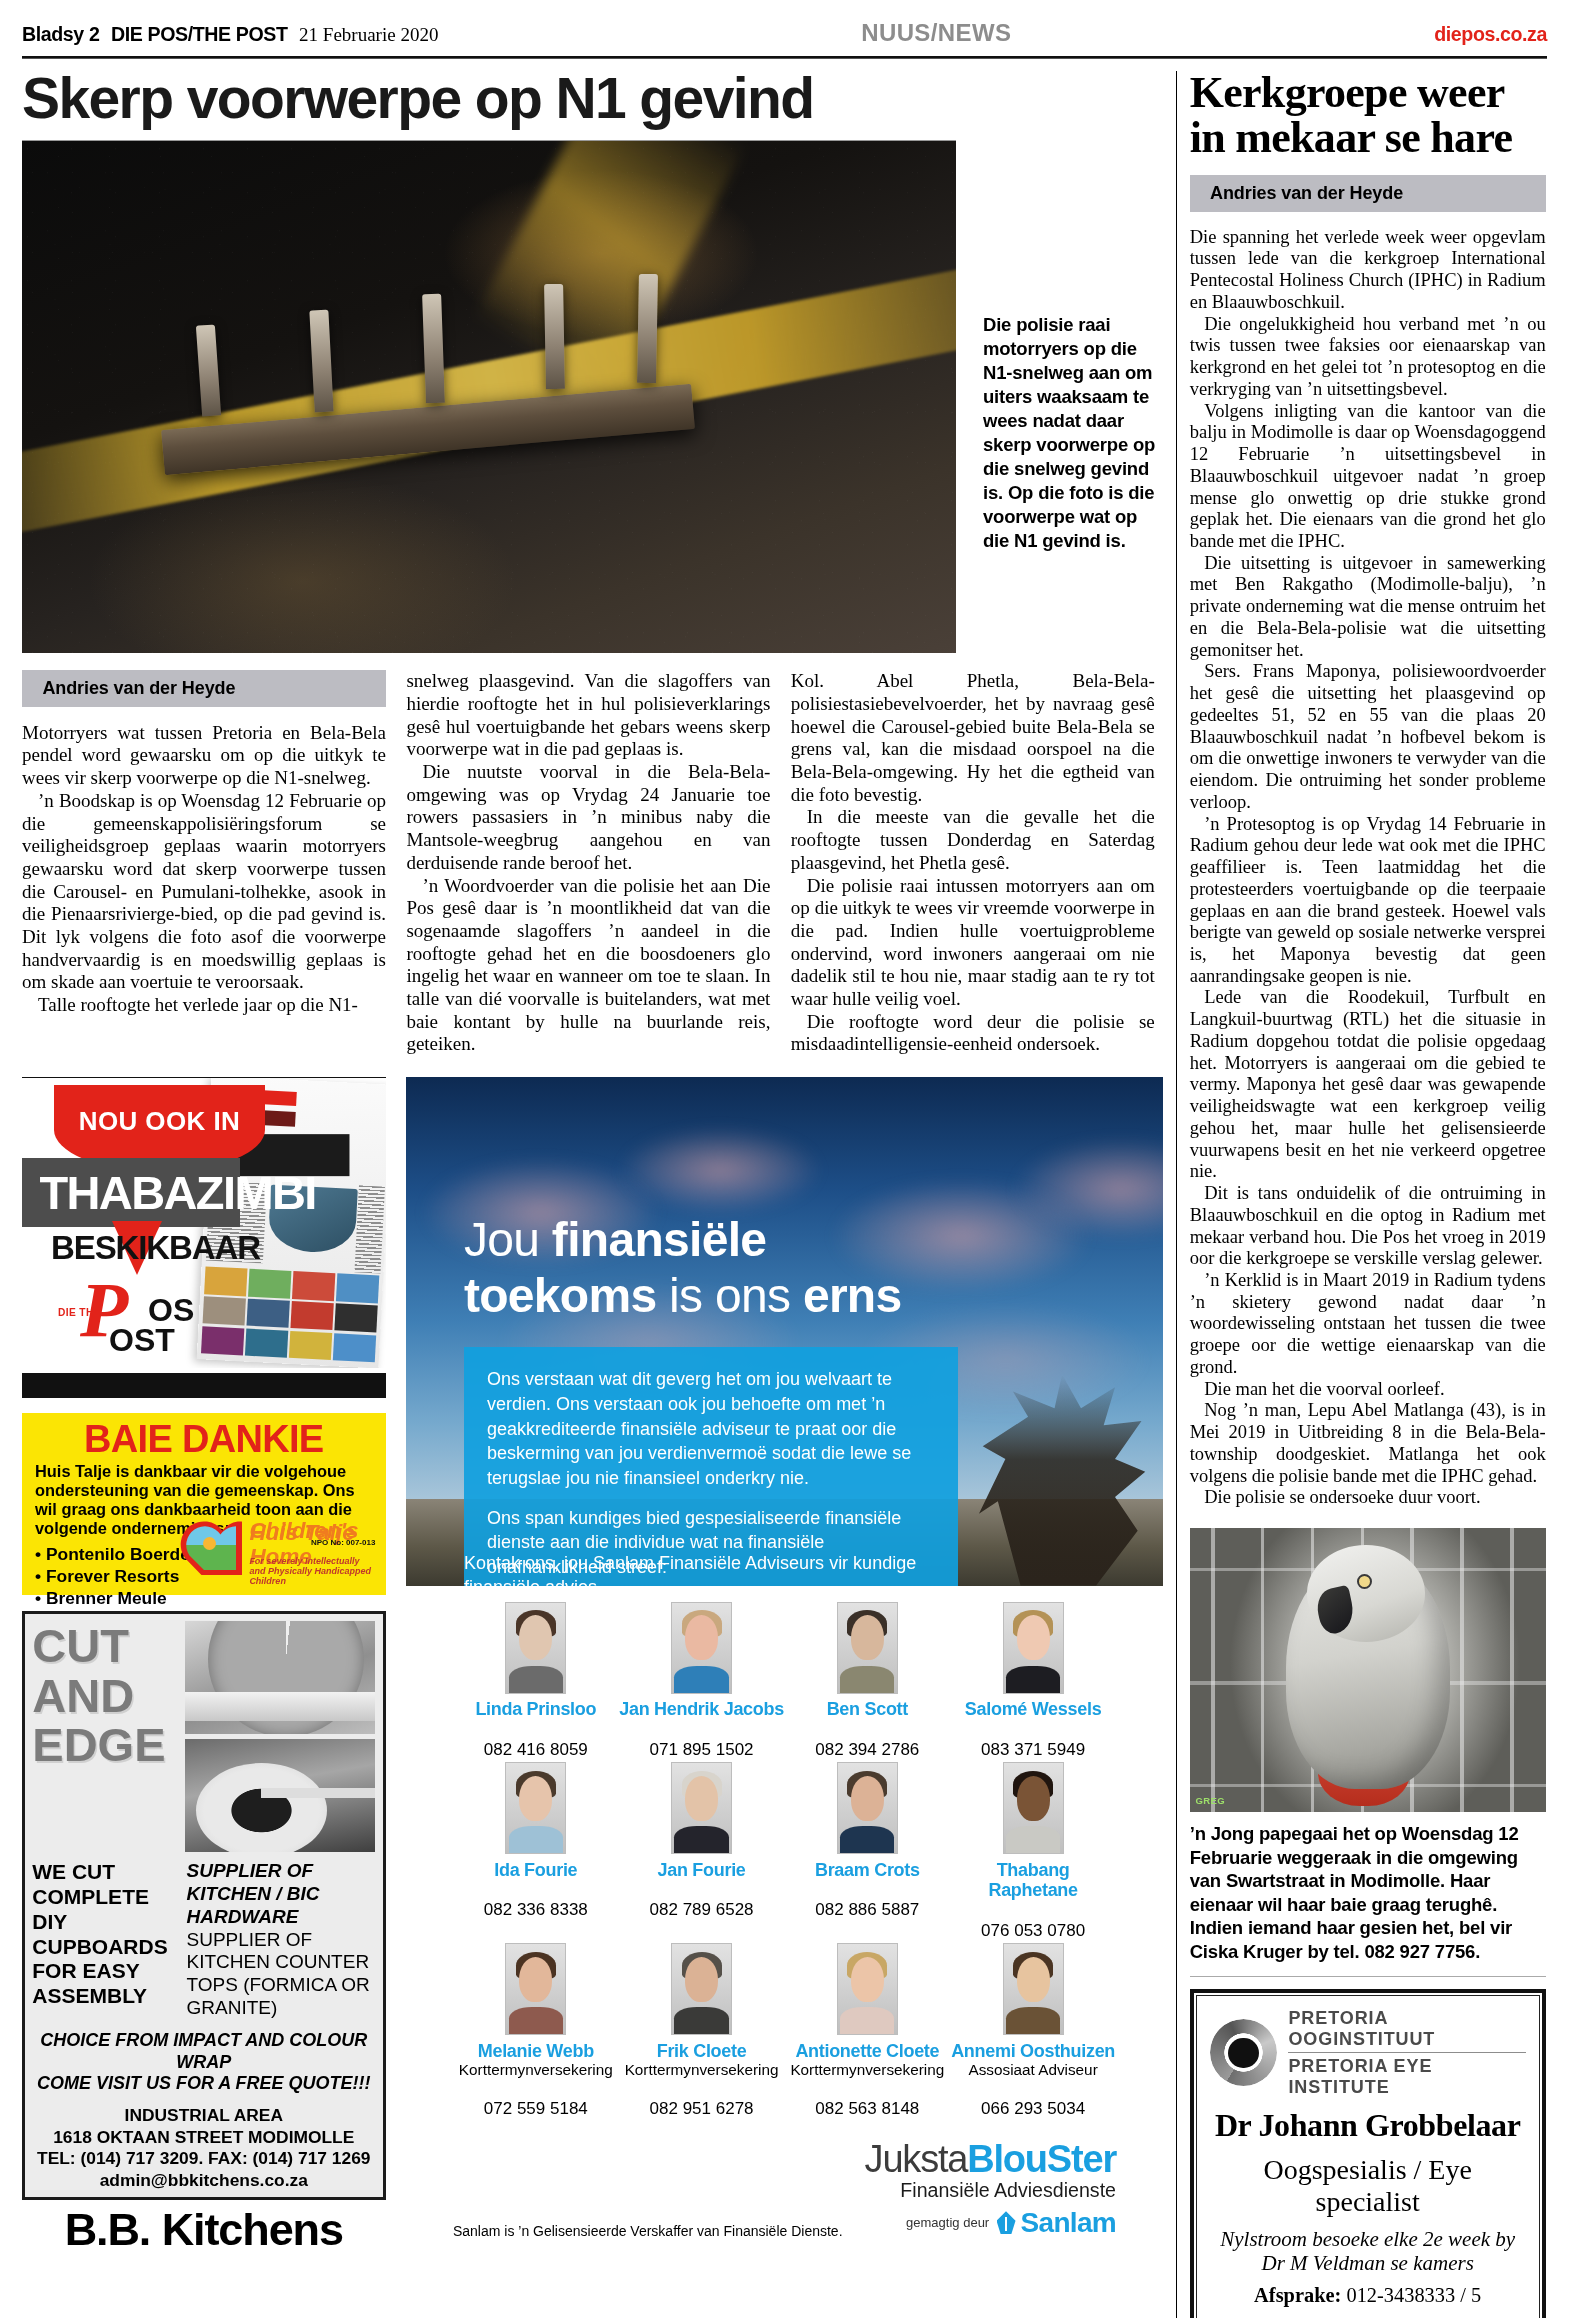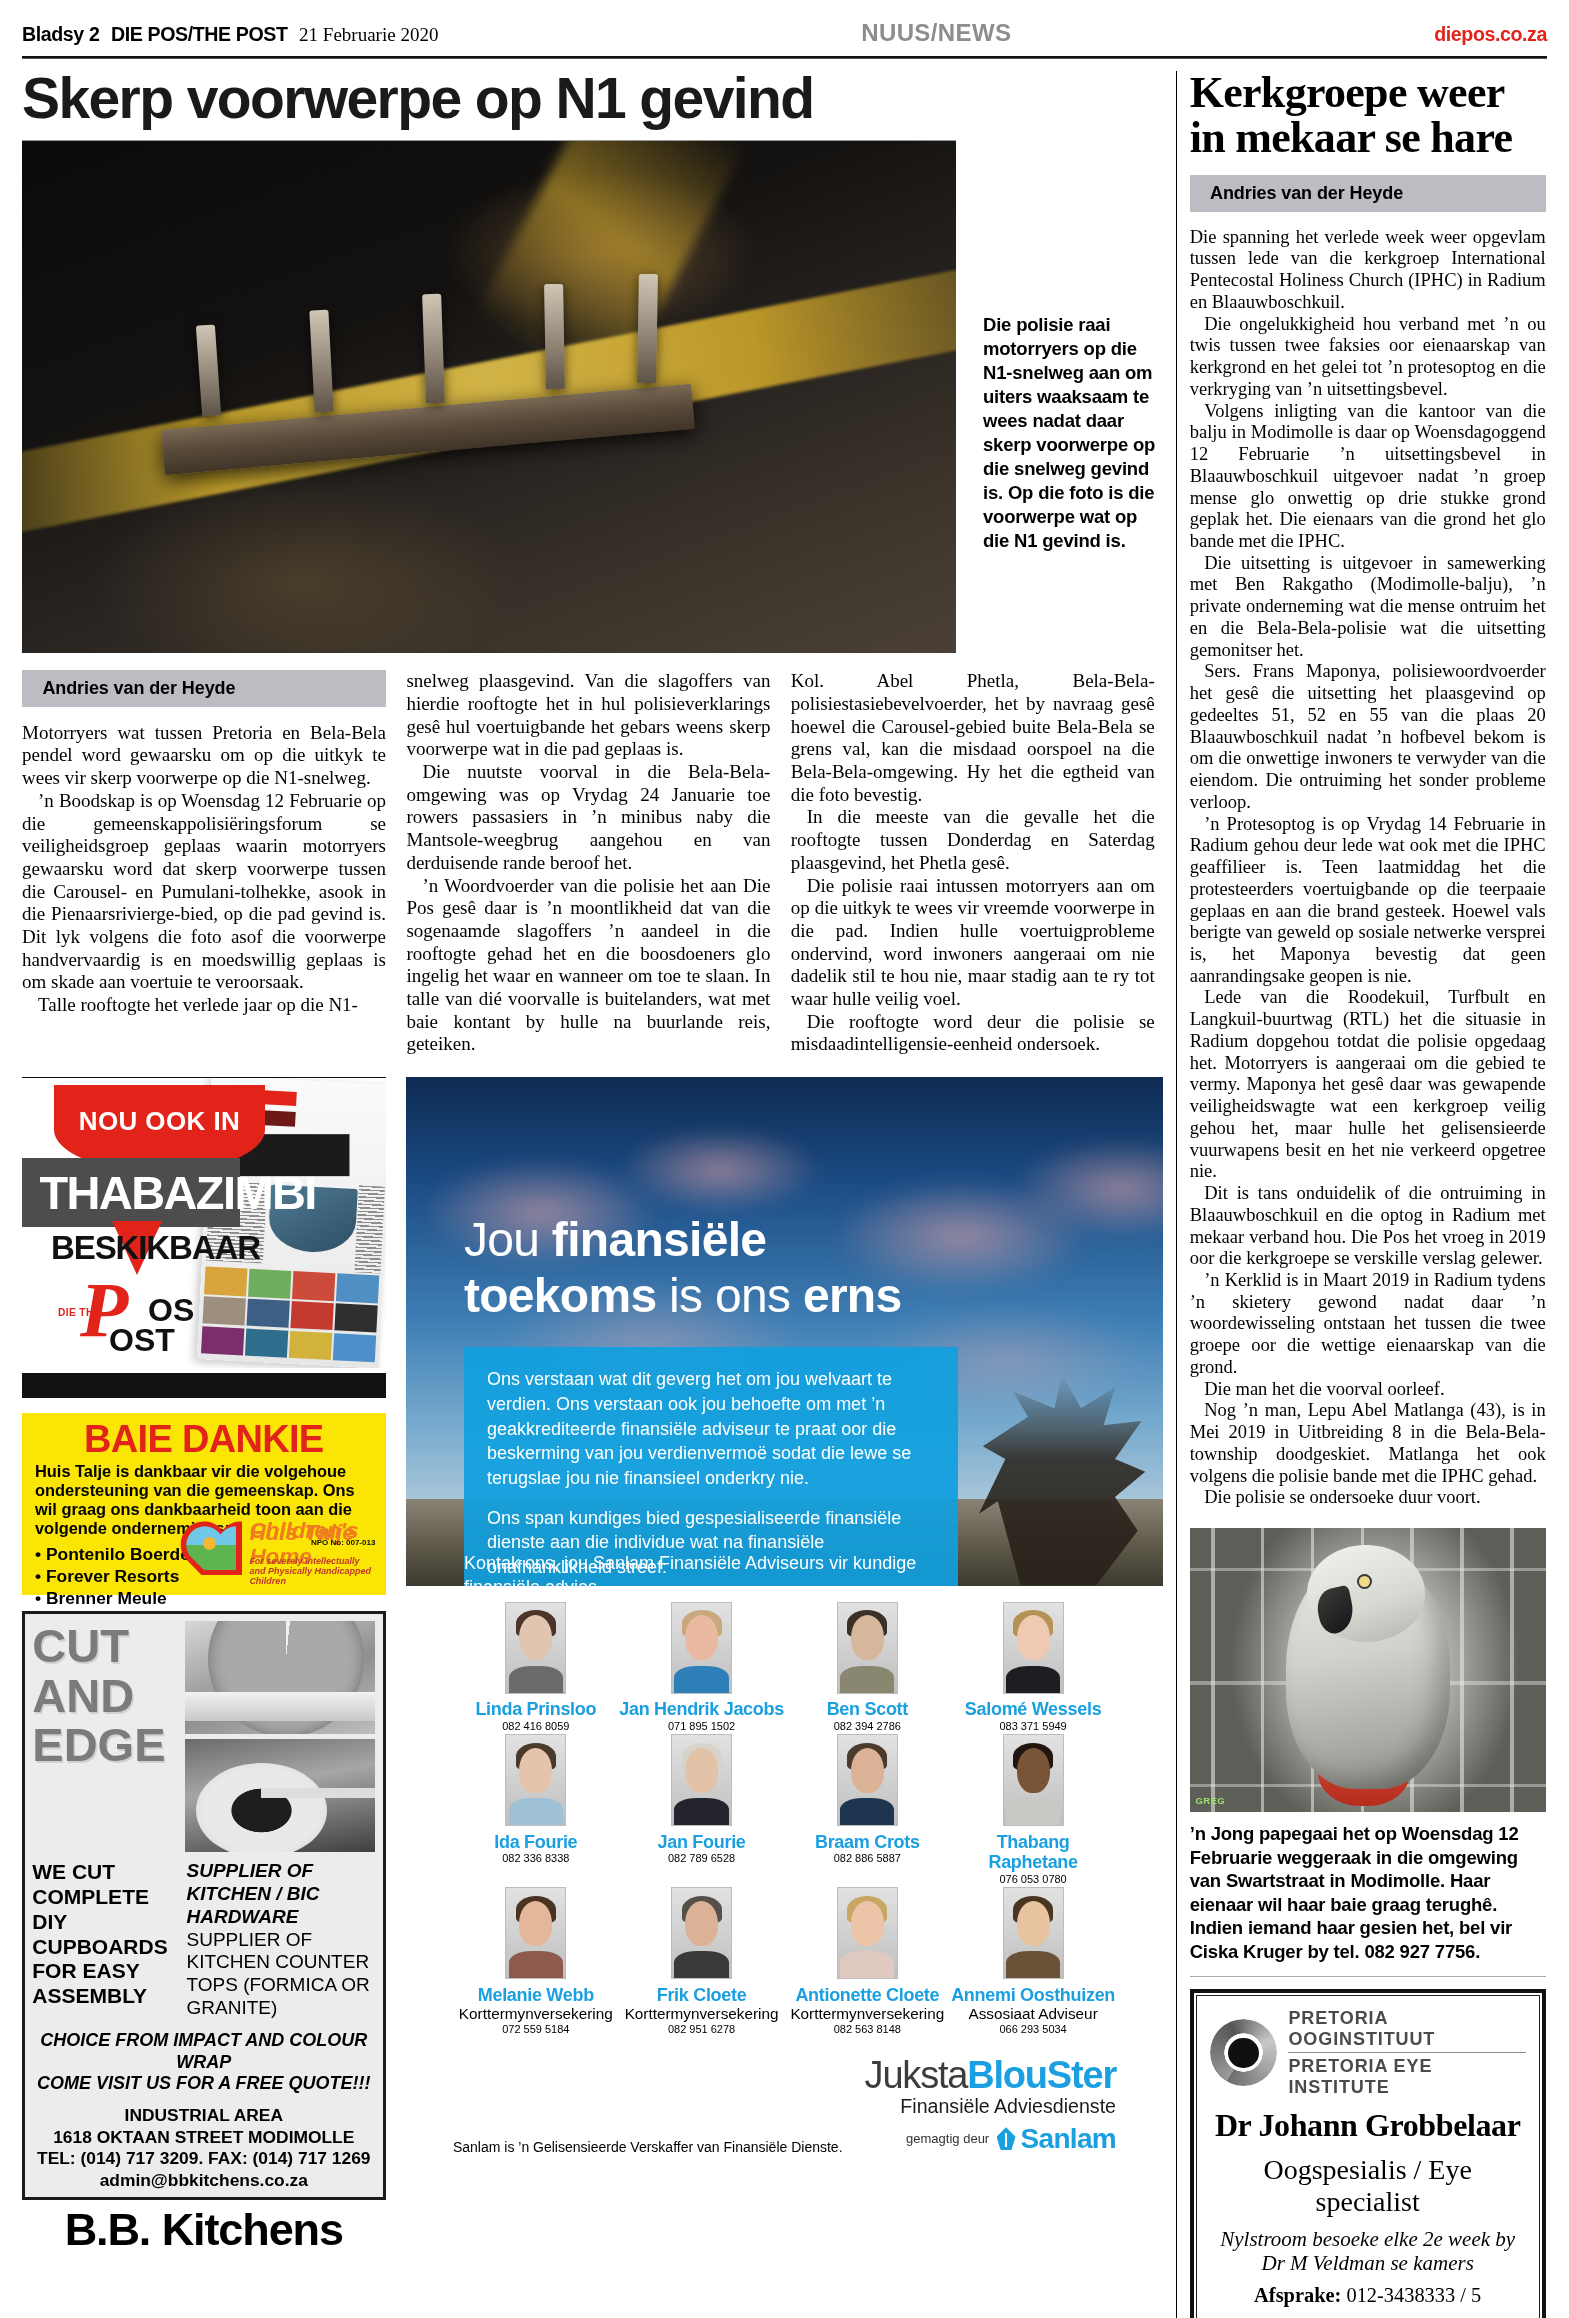--- a/index.html
+++ b/index.html
@@ -372,21 +372,21 @@
   }
   .adv-bg { position: absolute; inset: 0; background: linear-gradient(180deg,#e2e2e2,#bfbfbf); }
   .adv-face { position: absolute; left: 22%; top: 14%; width: 56%; height: 50%; border-radius: 50% 50% 45% 45%; }
   .adv-hair { position: absolute; left: 16%; top: 8%; width: 68%; height: 30%; border-radius: 50% 50% 18% 18%; }
   .adv-shoulders { position: absolute; left: 4%; bottom: 0; width: 92%; height: 30%; border-radius: 42% 42% 0 0; }
   .adv-name {
     font-family: "Liberation Sans", sans-serif; font-weight: bold;
     color: #1a9fe0; font-size: 18px; line-height: 1.12; letter-spacing: -0.3px;
   }
   .adv-role { font-family: "Liberation Sans", sans-serif; font-size: 15.3px; line-height: 1.18; }
-  .adv-tel { font-family: "Liberation Sans", sans-serif; font-size: 11px; }
+  .adv-tel { font-family: "Liberation Sans", sans-serif; font-size: 17px; margin-top: 20px; }
 
   .sanlam-footer { display: flex; align-items: flex-end; justify-content: space-between; padding: 20.4px 47px 0; }
   .disc { font-family: "Liberation Sans", sans-serif; font-size: 14px; }
   .juksta-wrap { text-align: right; }
   .juksta {
     font-family: "Liberation Sans", sans-serif; font-size: 38px; letter-spacing: -1.2px; line-height: 1;
   }
   .juksta .j { color: #3c3c3c; }
   .juksta .b { color: #1a9fe0; font-weight: bold; }
   .juksta-sub { font-family: "Liberation Sans", sans-serif; font-size: 19.6px; color: #1b1b1b; margin-top: 1.5px; }

